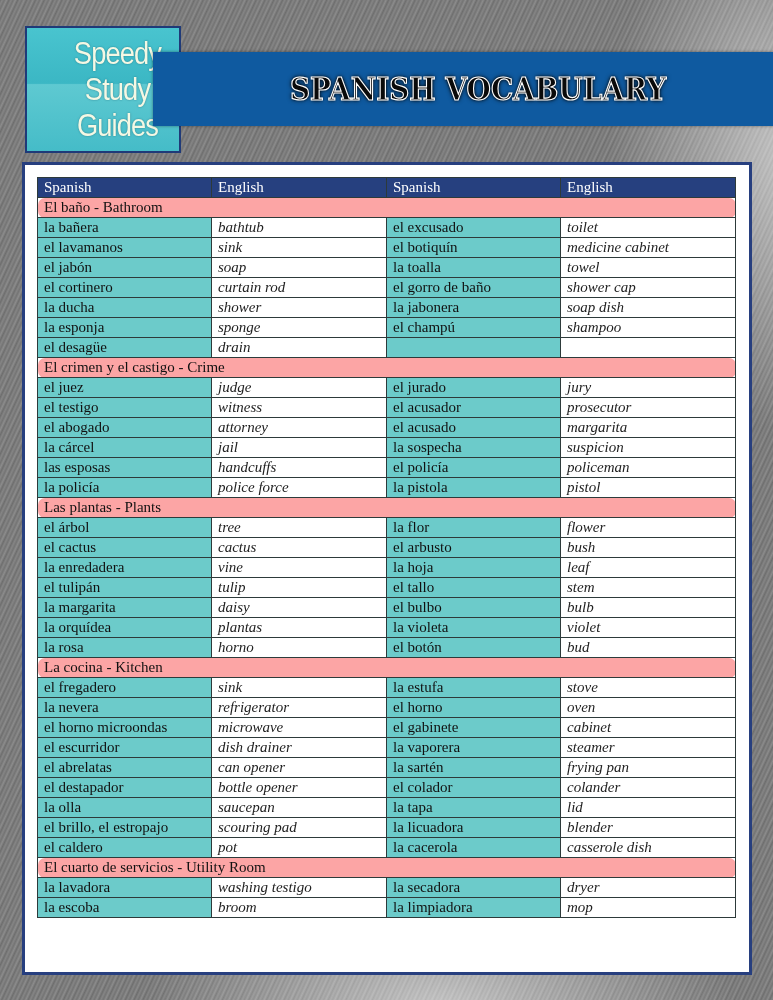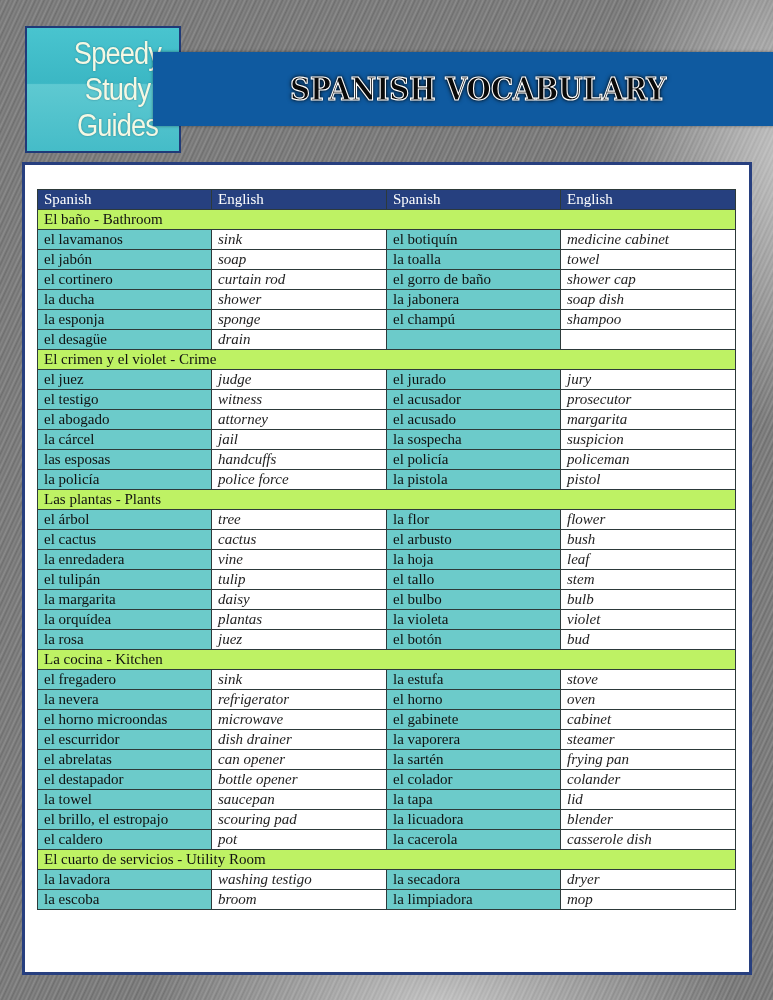--- a/index.html
+++ b/index.html
@@ -32,32 +32,32 @@
     color:#0a0a0a;
     -webkit-text-stroke:1.2px #ffffff;
     text-shadow:0 0 6px #000, 0 0 3px #000;
     transform:scaleX(0.9);
   }
   .panel {
     position:absolute; left:22px; top:162px; width:724px; height:807px;
     background:#ffffff; border:3px solid #273f7f;
   }
   table.vocab {
-    position:absolute; left:12px; top:24px; width:698px;
+    position:absolute; left:12px; top:12px; width:698px;
     border-collapse:collapse; table-layout:fixed;
     font-size:15px; color:#111;
   }
   table.vocab td, table.vocab th {
     border:1.5px solid #2d3a3a; height:19px; padding:0 0 0 6px;
     white-space:nowrap; overflow:hidden; text-align:left; line-height:19px;
   }
   th { background:#26407f; color:#fff; font-weight:normal; }
   td.sp { background:#6ccbca; }
   td.en { background:#ffffff; font-style:italic; color:#222; }
-  td.sec { background:#bef264; text-align:center; padding:0; }
+  td.sec { background:#fca5a5; text-align:center; padding:0;border-radius:7px; }
 </style>
 </head>
 <body>
 
 <div class="logo">
   <span>Speedy</span>
   <span>Study</span>
   <span>Guides</span>
 </div>
 
@@ -79,20 +79,26 @@
         <th>English</th>
         <th>Spanish</th>
         <th>English</th>
       </tr>
     </thead>
     <tbody id="vocab-body">
         <tr>
           <td colspan="4" class="sec">El baño - Bathroom</td>
         </tr>
         <tr>
+          <td class="sp">la bañera</td>
+          <td class="en">bathtub</td>
+          <td class="sp">el excusado</td>
+          <td class="en">toilet</td>
+        </tr>
+        <tr>
           <td class="sp">el lavamanos</td>
           <td class="en">sink</td>
           <td class="sp">el botiquín</td>
           <td class="en">medicine cabinet</td>
         </tr>
         <tr>
           <td class="sp">el jabón</td>
           <td class="en">soap</td>
           <td class="sp">la toalla</td>
           <td class="en">towel</td>
@@ -115,21 +121,21 @@
           <td class="sp">el champú</td>
           <td class="en">shampoo</td>
         </tr>
         <tr>
           <td class="sp">el desagüe</td>
           <td class="en">drain</td>
           <td class="sp"></td>
           <td class="en"></td>
         </tr>
         <tr>
-          <td colspan="4" class="sec">El crimen y el violet - Crime</td>
+          <td colspan="4" class="sec">El crimen y el castigo - Crime</td>
         </tr>
         <tr>
           <td class="sp">el juez</td>
           <td class="en">judge</td>
           <td class="sp">el jurado</td>
           <td class="en">jury</td>
         </tr>
         <tr>
           <td class="sp">el testigo</td>
           <td class="en">witness</td>
@@ -194,21 +200,21 @@
           <td class="en">bulb</td>
         </tr>
         <tr>
           <td class="sp">la orquídea</td>
           <td class="en">plantas</td>
           <td class="sp">la violeta</td>
           <td class="en">violet</td>
         </tr>
         <tr>
           <td class="sp">la rosa</td>
-          <td class="en">juez</td>
+          <td class="en">horno</td>
           <td class="sp">el botón</td>
           <td class="en">bud</td>
         </tr>
         <tr>
           <td colspan="4" class="sec">La cocina  - Kitchen</td>
         </tr>
         <tr>
           <td class="sp">el fregadero</td>
           <td class="en">sink</td>
           <td class="sp">la estufa</td>
@@ -238,21 +244,21 @@
           <td class="sp">la sartén</td>
           <td class="en">frying pan</td>
         </tr>
         <tr>
           <td class="sp">el destapador</td>
           <td class="en">bottle opener</td>
           <td class="sp">el colador</td>
           <td class="en">colander</td>
         </tr>
         <tr>
-          <td class="sp">la towel</td>
+          <td class="sp">la olla</td>
           <td class="en">saucepan</td>
           <td class="sp">la tapa</td>
           <td class="en">lid</td>
         </tr>
         <tr>
           <td class="sp">el brillo, el estropajo</td>
           <td class="en">scouring pad</td>
           <td class="sp">la licuadora</td>
           <td class="en">blender</td>
         </tr>

